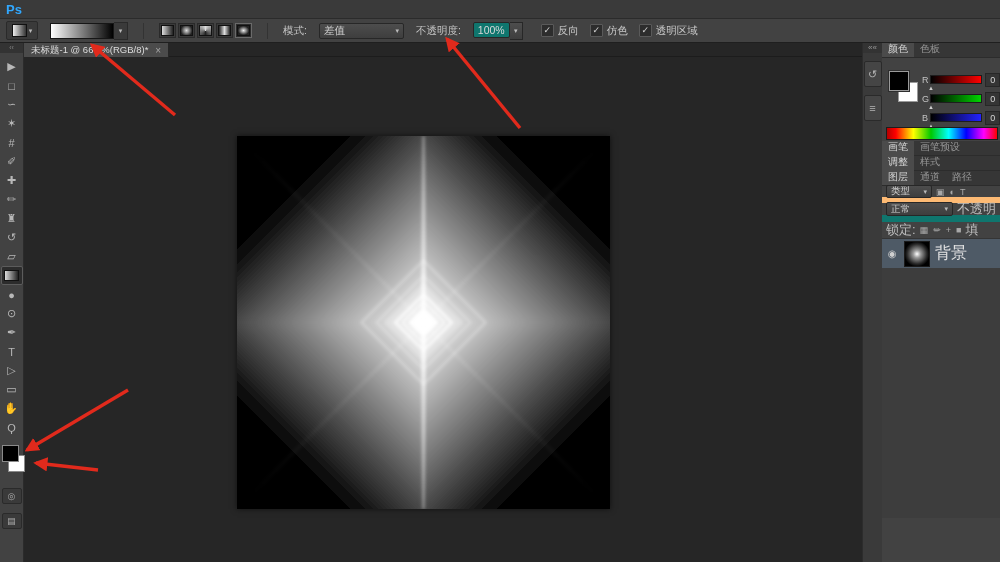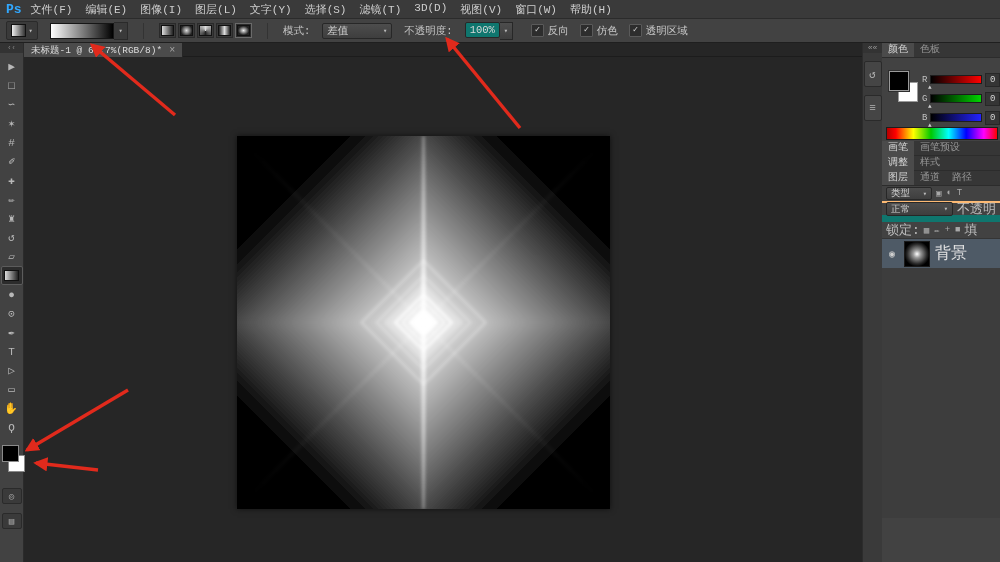--- a/index.html
+++ b/index.html
@@ -1,17 +1,17 @@
 <!DOCTYPE html>
 <html><head>
 <meta charset="utf-8">
 <style>
   html,body{margin:0;padding:0;background:#1b1b1b;}
   .root{position:relative;width:1000px;height:562px;overflow:hidden;
-        font-family:Liberation Mono, monospace;
+        font-family:Liberation Sans, sans-serif;
         background:#282828;color:#c9c9c9;-webkit-font-smoothing:antialiased;}
   
   .menubar{position:absolute;left:0;top:0;width:1000px;height:19px;background:#3a3a3a;
            display:flex;align-items:center;border-bottom:1px solid #2b2b2b;box-sizing:border-box;}
   .pslogo{color:#31a8ff;font-weight:bold;font-size:13px;padding:0 9px 0 6px;}
   .menu-items{display:flex;gap:13px;}
   .menu-item{font-size:11px;color:#cfcfcf;cursor:default;}
   
   .optionsbar{position:absolute;left:0;top:19px;width:1000px;height:24px;background:#424242;
               border-bottom:1px solid #1f1f1f;display:flex;align-items:center;gap:12px;
@@ -33,21 +33,21 @@
   .g-linear span{background:linear-gradient(to right,#ddd,#222);}
   .g-radial span{background:radial-gradient(circle,#ddd 0%,#222 80%);}
   .g-angle span{background:conic-gradient(#ddd,#222,#ddd);}
   .g-reflect span{background:linear-gradient(to right,#222,#ddd,#222);}
   .g-diamond span{background:radial-gradient(closest-side,#eee 0%,#222 100%);}
   .gtype.sel{background:#2b2b2b;border-color:#6a6a6a;}
   .opt-label{color:#c4c4c4;}
   .dropdown{height:16px;background:linear-gradient(#4d4d4d,#3e3e3e);border:1px solid #272727;
             border-radius:2px;display:flex;align-items:center;justify-content:space-between;
             padding:0 4px;box-sizing:border-box;color:#d2d2d2;}
-  .dd-mode{width:70px;}
+  .dd-mode{width:85px;}
   .valbox{height:16px;background:#0f766e;border:1px solid #272727;border-radius:2px;
           display:flex;align-items:center;padding:0 4px;box-sizing:border-box;color:#d8d8d8;}
   .mini-dd{width:12px;height:16px;background:linear-gradient(#4d4d4d,#3e3e3e);border:1px solid #272727;
            border-left:none;display:flex;align-items:center;justify-content:center;}
   .cbs{display:flex;gap:11px;margin-left:6px;}
   .cb{display:flex;align-items:center;gap:4px;}
   .cbbox{width:11px;height:11px;background:#2d2d2d;border:1px solid #5a5a5a;border-radius:1px;
          color:#d5d5d5;font-size:9px;line-height:11px;text-align:center;}
   .cblbl{color:#c8c8c8;}
   
@@ -91,21 +91,21 @@
   .channel-rows{position:absolute;left:40px;top:12px;width:78px;}
   .chrow{display:flex;align-items:center;height:19px;position:relative;}
   .chlbl{width:9px;font-size:9px;color:#c2c2c2;}
   .chtrack{position:relative;width:56px;height:7px;border:1px solid #1d1d1d;}
   .chthumb{position:absolute;left:-3px;bottom:-8px;font-size:6px;color:#cfcfcf;}
   .chval{margin-left:3px;width:14px;height:12px;background:#353535;border:1px solid #272727;
          font-size:9px;color:#d5d5d5;text-align:center;line-height:12px;}
   .spectrum{position:absolute;left:4px;top:69px;width:110px;height:11px;border:1px solid #1d1d1d;
             background:linear-gradient(to right,#b40000,#ff0000 8%,#ffff00 24%,#00c800 40%,#00ffff 56%,#0000ff 72%,#ff00ff 88%,#ff0000 100%);}
   .lp-row{display:flex;align-items:center;gap:4px;padding:0 4px;background:#424242;box-sizing:border-box;}
-  .lp-filter{height:17px;border-bottom:2px solid #fdba74;}
+  .lp-filter{height:17px;border-bottom:6px solid #fdba74;}
   .lp-blend{height:19px;border-bottom:7px solid #0f766e;}
   .lp-lock{height:17px;border-bottom:1px solid #353535;}
   .dd-type{width:46px;height:13px;font-size:9.5px;}
   .dd-blend{width:70px;height:14px;font-size:9.5px;}
   .fic{font-size:9px;color:#a8a8a8;}
   .lp-lbl{font-size:13px;color:#bdbdbd;white-space:nowrap;}
   .layer-row{height:29px;background:#4e5a66;display:flex;align-items:center;gap:5px;padding:0 3px;}
   .eye{width:14px;text-align:center;color:#d0d0d0;font-size:10px;}
   .lthumb{width:24px;height:24px;border:1px solid #1a1a1a;
           background:#000 radial-gradient(circle at 50% 50%,#ffffff 0%,#9a9a9a 22%,#2a2a2a 58%,#000 75%);}
@@ -114,33 +114,20 @@
   
   .arrows{position:absolute;left:0;top:0;width:1000px;height:562px;pointer-events:none;z-index:50;}
 </style>
 </head>
 <body>
 
 <div class="root">
 
   <div class="menubar">
     <span class="pslogo">Ps</span>
-    <span class="menu-items" id="menu-items">
-        <span class="menu-item">文件(F)</span>
-        <span class="menu-item">编辑(E)</span>
-        <span class="menu-item">图像(I)</span>
-        <span class="menu-item">图层(L)</span>
-        <span class="menu-item">文字(Y)</span>
-        <span class="menu-item">选择(S)</span>
-        <span class="menu-item">滤镜(T)</span>
-        <span class="menu-item">3D(D)</span>
-        <span class="menu-item">视图(V)</span>
-        <span class="menu-item">窗口(W)</span>
-        <span class="menu-item">帮助(H)</span>
-      </span>
   </div>
 
   <div class="optionsbar">
     <span class="preset-box">
         <span class="sw"></span>
         <span class="dd">▾</span>
       </span>
     <span class="grad-wrap">
       <span class="grad-preview"></span>
       <span class="grad-dd">

